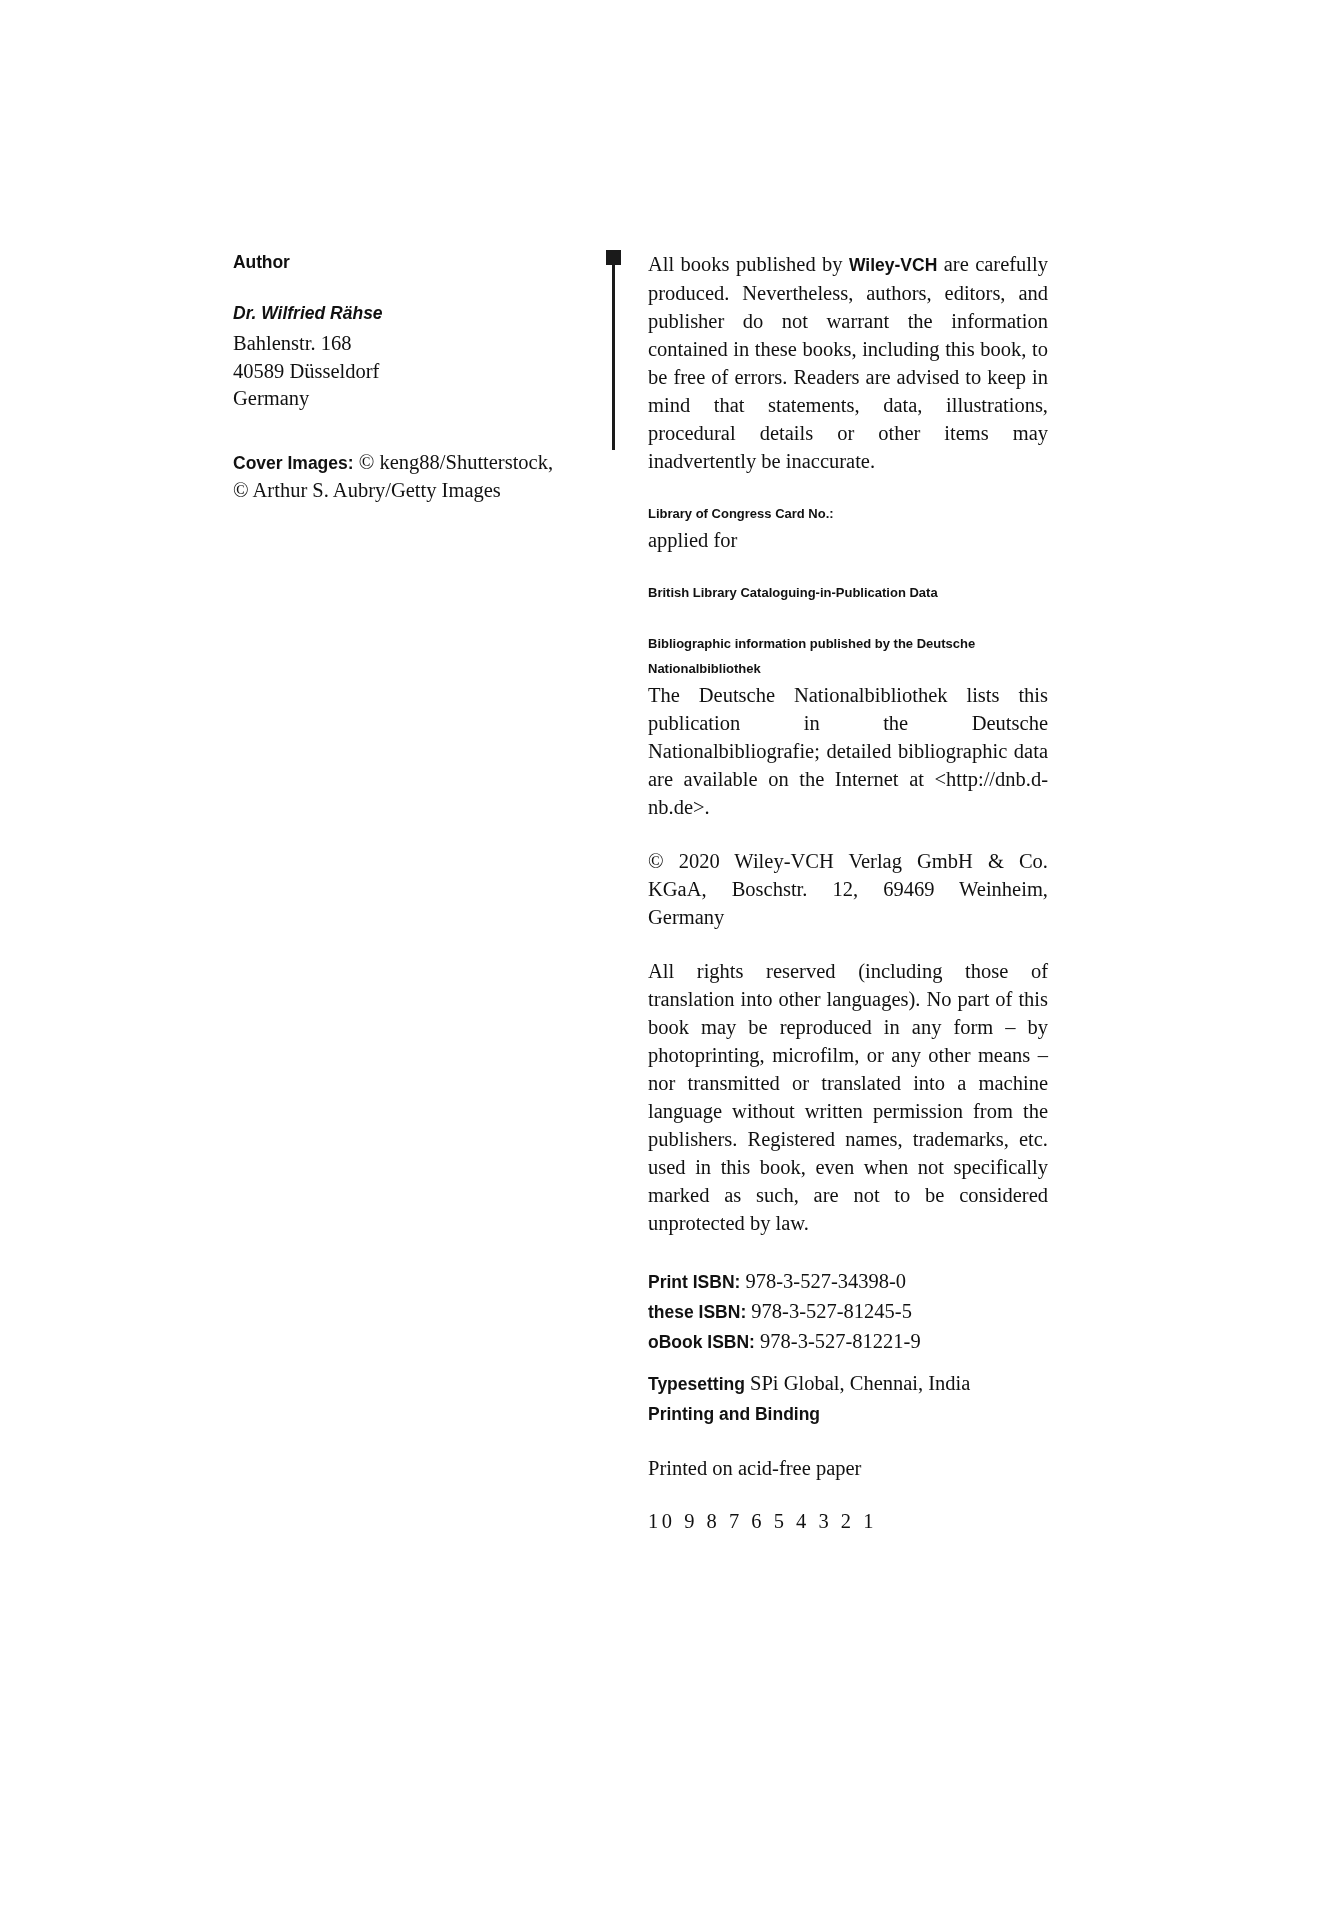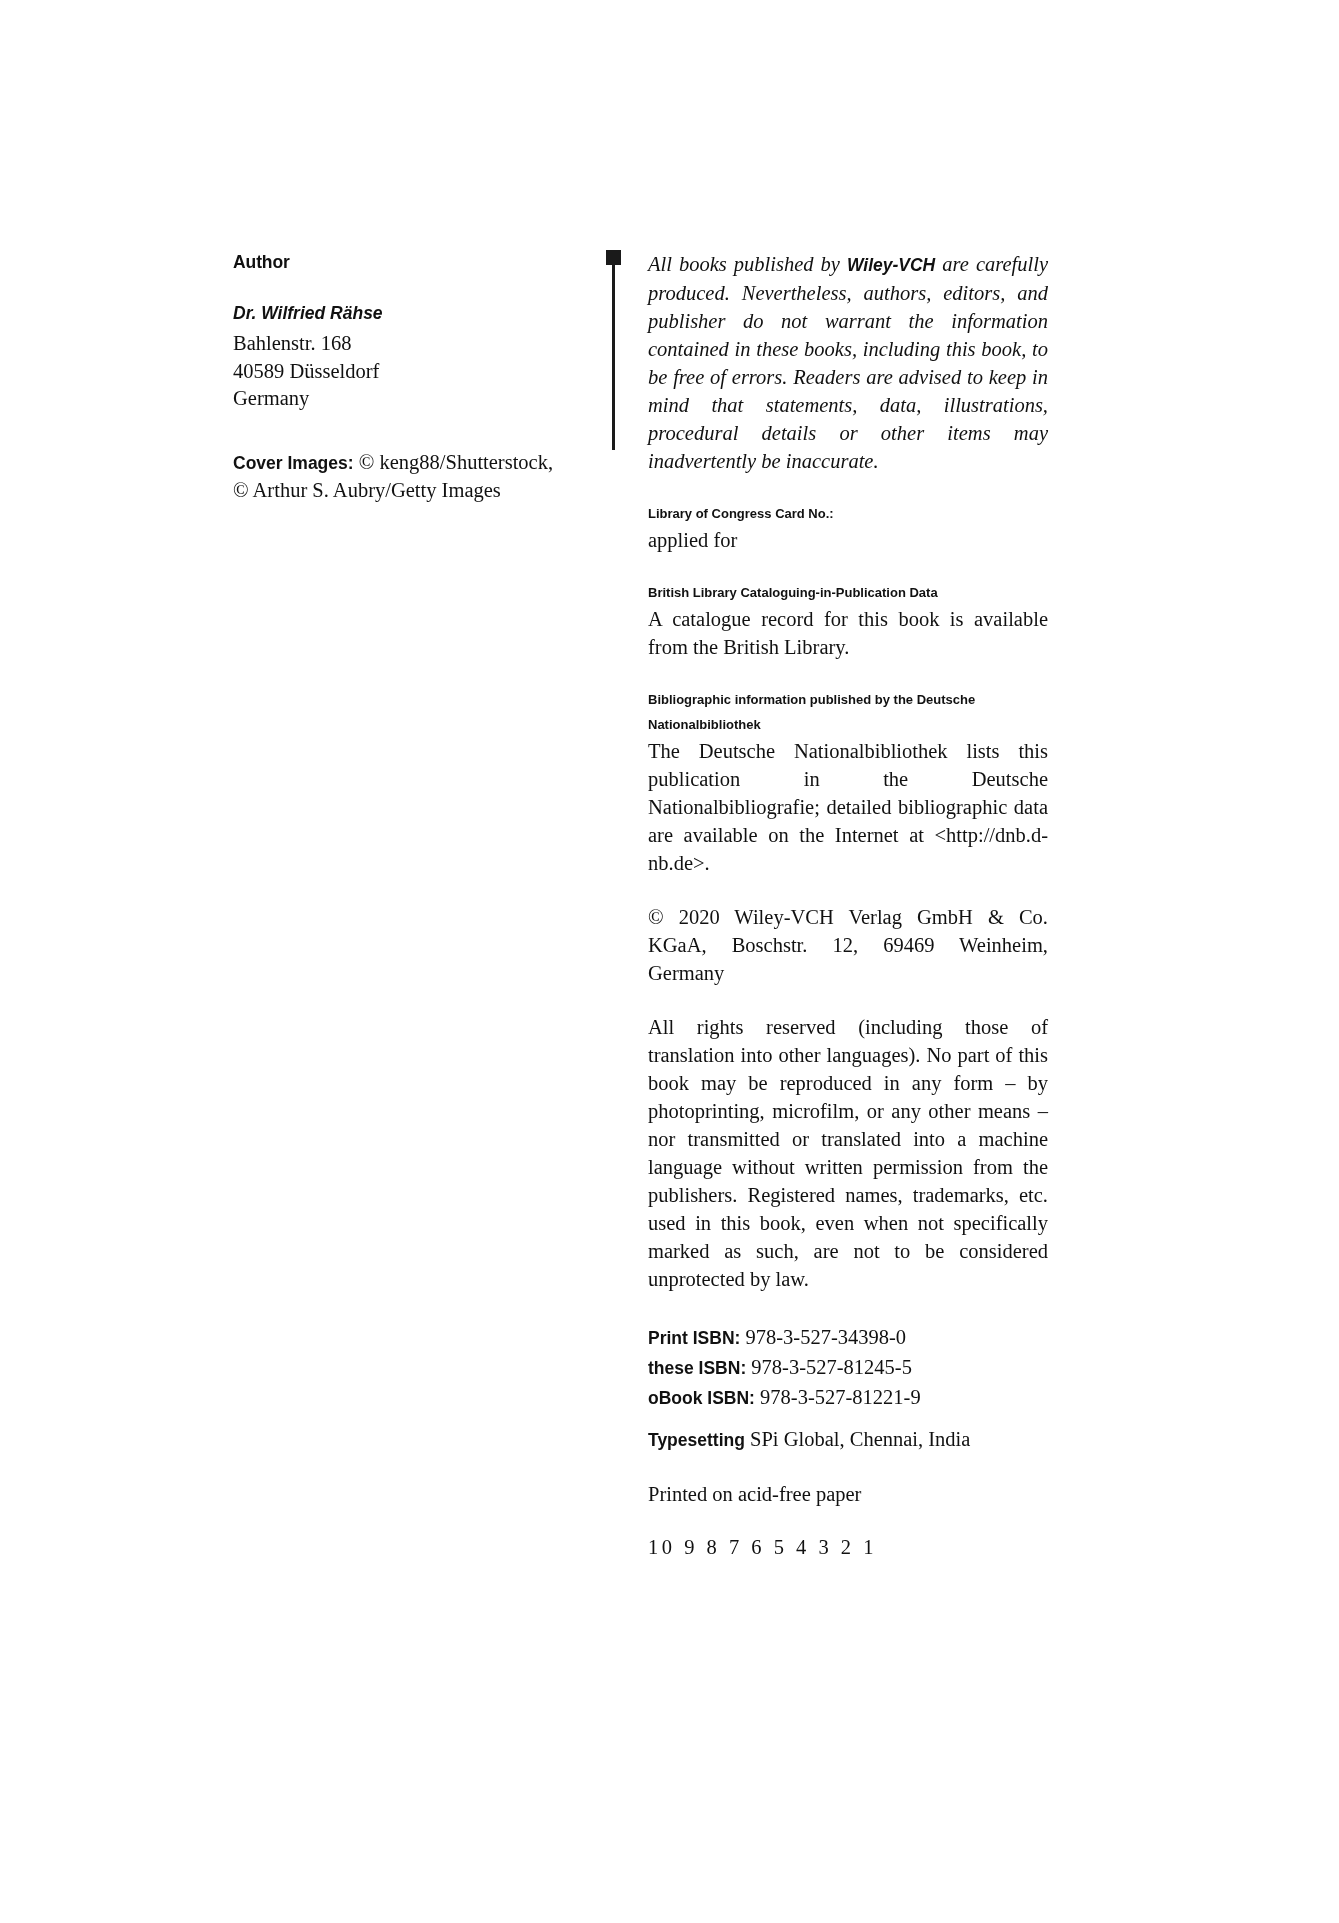--- a/index.html
+++ b/index.html
@@ -74,21 +74,20 @@
   .cover-block .lbl {
     font-family: "Liberation Sans", sans-serif;
     font-weight: bold;
     font-size: 17.5px;
   }
 
   
   .disclaimer {
     position: relative;
     padding-left: 0;
-    font-style: italic;
   }
   .disclaimer .rule {
     position: absolute;
     left: -36px;
     top: 4px;
     width: 3px;
     height: 196px;
     background: #1a1a1a;
   }
   .disclaimer .sq {
@@ -201,21 +200,20 @@
       <p><span>All books published by </span><span class="pub">Wiley-VCH</span><span> are carefully produced. Nevertheless, authors, editors, and publisher do not warrant the information contained in these books, including this book, to be free of errors. Readers are advised to keep in mind that statements, data, illustrations, procedural details or other items may inadvertently be inaccurate.</span></p>
     </div>
 
     <div class="blk">
       <h4>Library of Congress Card No.:</h4>
       <p>applied for</p>
     </div>
 
     <div class="blk">
       <h4>British Library Cataloguing-in-Publication Data</h4>
-      <p>A catalogue record for this book is available from the British Library.</p>
     </div>
 
     <div class="blk">
       <h4>Bibliographic information published by the Deutsche Nationalbibliothek</h4>
       <p>The Deutsche Nationalbibliothek lists this publication in the Deutsche Nationalbibliografie; detailed bibliographic data are available on the Internet at &lt;http://dnb.d-nb.de&gt;.</p>
     </div>
 
     <div class="blk">
       <p>© 2020 Wiley-VCH Verlag GmbH &amp; Co. KGaA, Boschstr. 12, 69469 Weinheim, Germany</p>
     </div>
@@ -233,20 +231,23 @@
       </div>
       <div class="isbn-line">
         <span class="lbl">oBook ISBN:</span><span> 978-3-527-81221-9</span>
       </div>
     </div>
 
     <div class="typeset-block">
       <div class="typeset-line">
         <span class="lbl">Typesetting</span><span>   SPi Global, Chennai, India</span>
       </div>
+      <div class="typeset-line">
+        <span class="lbl">Printing and Binding</span>
+      </div>
     </div>
 
     <div class="paper-line">Printed on acid-free paper</div>
 
     <div class="numbers">10  9  8  7  6  5  4  3  2  1</div>
 
   </div>
 </div>
 
 </body></html>

